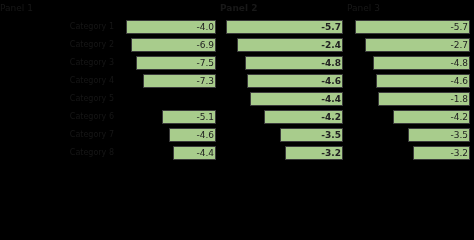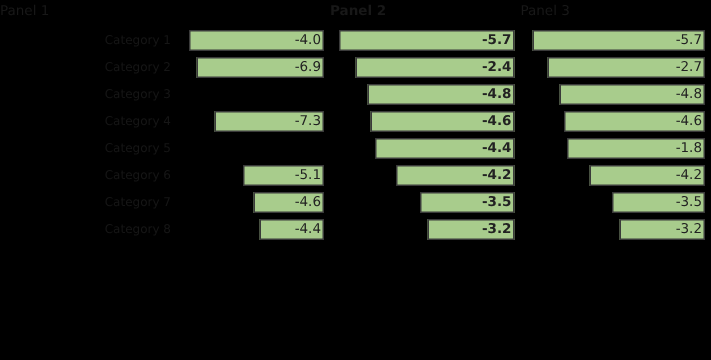--- a/index.html
+++ b/index.html
@@ -48,20 +48,24 @@
       </div>
       <div class="row">
         <div class="lbl">Category 2</div>
         <div class="track">
           <div class="bar" style="width:83%"></div>
           <div class="val">-6.9</div>
         </div>
       </div>
       <div class="row">
         <div class="lbl">Category 3</div>
+        <div class="track">
+          <div class="bar" style="width:78%"></div>
+          <div class="val">-7.5</div>
+        </div>
       </div>
       <div class="row">
         <div class="lbl">Category 4</div>
         <div class="track">
           <div class="bar" style="width:72%"></div>
           <div class="val">-7.3</div>
         </div>
       </div>
       <div class="row">
         <div class="lbl">Category 5</div>

